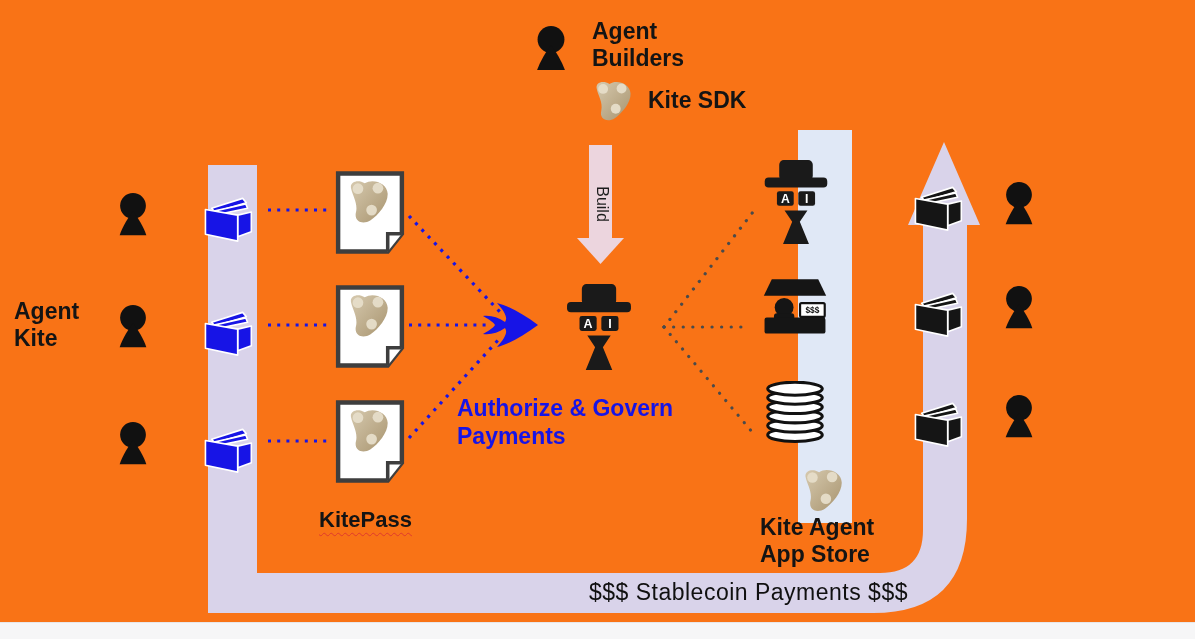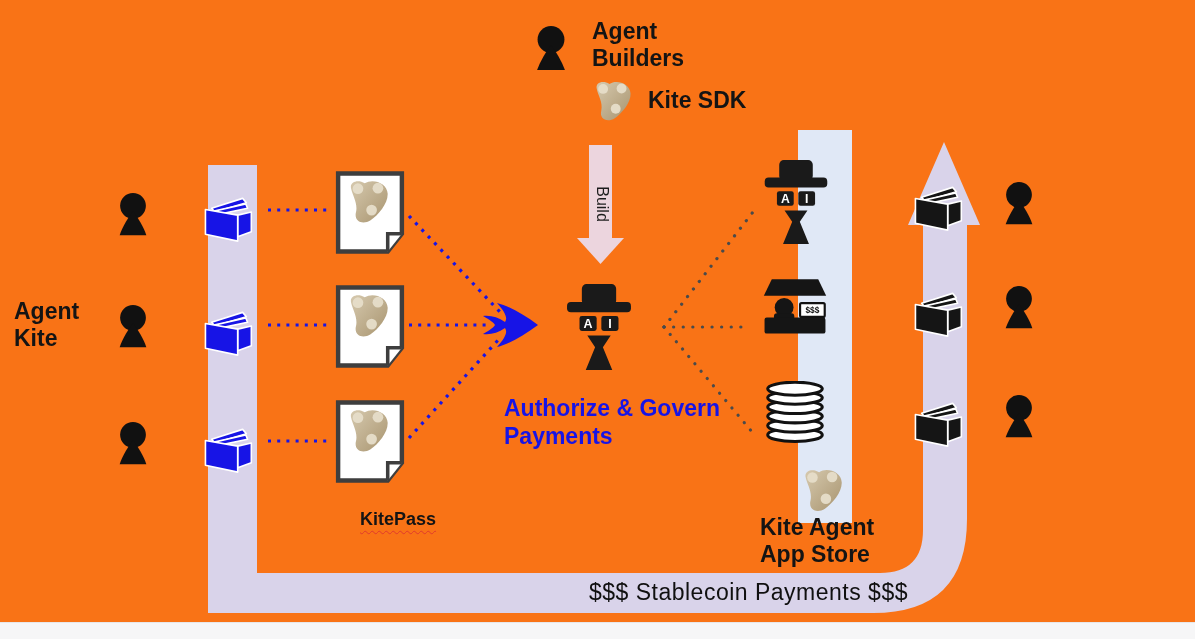--- a/index.html
+++ b/index.html
@@ -175,26 +175,26 @@
 
   <svg class="abs" style="left:334px;top:170px;" width="72" height="85">
       <use href="#sym-doc" xlink:href="#sym-doc" width="72" height="85"></use>
     </svg>
   <svg class="abs" style="left:334px;top:284px;" width="72" height="85">
       <use href="#sym-doc" xlink:href="#sym-doc" width="72" height="85"></use>
     </svg>
   <svg class="abs" style="left:334px;top:399px;" width="72" height="85">
       <use href="#sym-doc" xlink:href="#sym-doc" width="72" height="85"></use>
     </svg>
-  <div class="lbl squiggle" style="left:319px;top:506px;font-size:18px;margin-left:41px;"><span>KitePass</span></div>
+  <div class="lbl squiggle" style="left:319px;top:506px;font-size:22px;"><span>KitePass</span></div>
 
   <svg class="abs" style="left:558px;top:281px;" width="82" height="92">
       <use href="#sym-ai-agent" xlink:href="#sym-ai-agent" width="82" height="92"></use>
     </svg>
-  <div class="lbl blue" style="left:457px;top:394px;margin-left:47px;"><span>Authorize &amp; Govern</span><br><span>Payments</span></div>
+  <div class="lbl blue" style="left:457px;top:394px;"><span>Authorize &amp; Govern</span><br><span>Payments</span></div>
 
   <svg class="abs" style="left:756px;top:157px;" width="80" height="90">
       <use href="#sym-ai-agent" xlink:href="#sym-ai-agent" width="80" height="90"></use>
     </svg>
   <svg class="abs" style="left:757px;top:277px;" width="76" height="58">
       <use href="#sym-vendor" xlink:href="#sym-vendor" width="76" height="58"></use>
     </svg>
   <svg class="abs" style="left:763px;top:381px;" width="64" height="62">
       <use href="#sym-db" xlink:href="#sym-db" width="64" height="62"></use>
     </svg>

